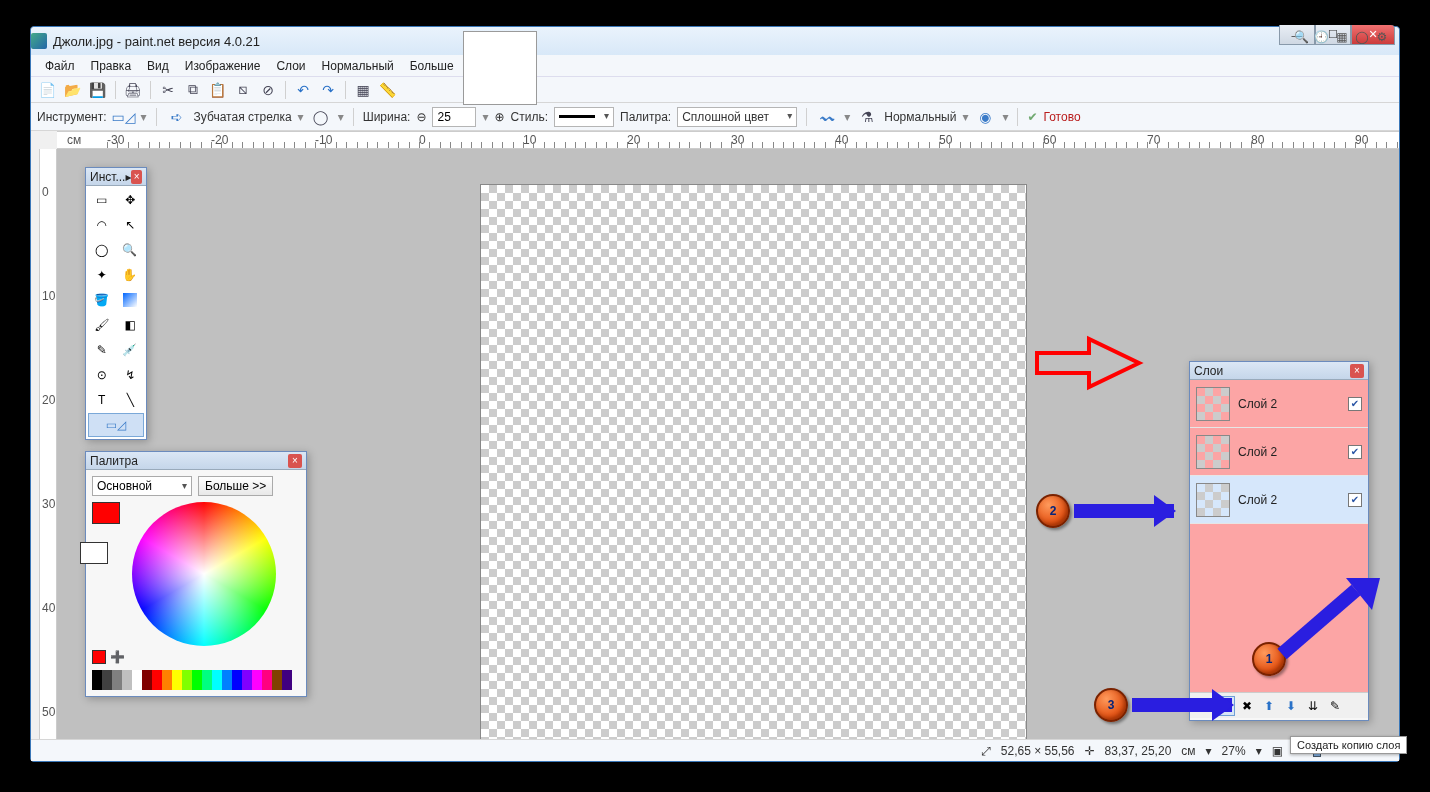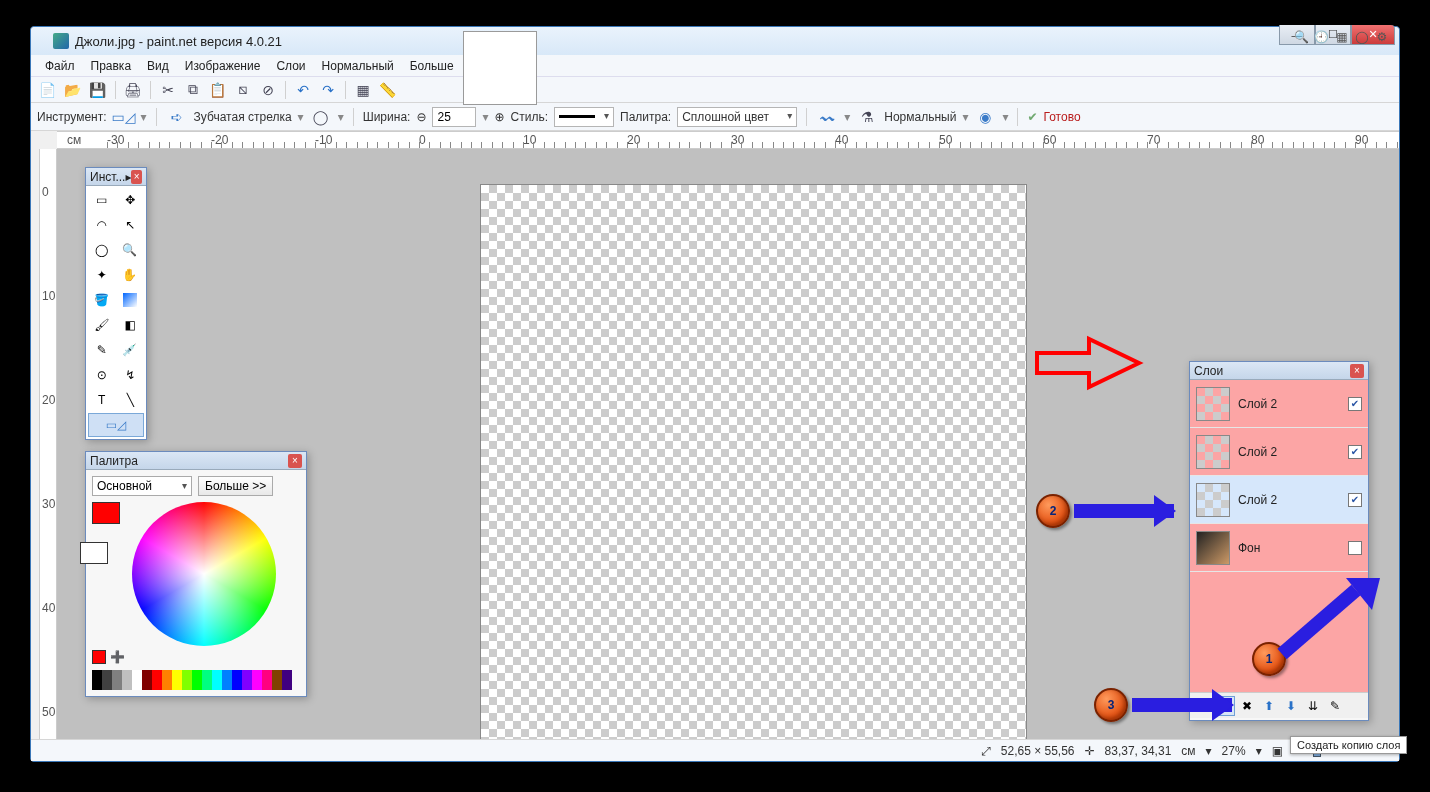--- a/index.html
+++ b/index.html
@@ -1,18 +1,18 @@
 <!DOCTYPE html>
 <html><head>
 <meta charset="utf-8">
 <style>
 *{box-sizing:border-box;margin:0;padding:0;font-family:"Segoe UI",Tahoma,sans-serif;font-size:12px;user-select:none}
 body{background:#000;width:1430px;height:792px;position:relative;overflow:hidden}
 .window{position:absolute;top:26px;left:30px;width:1370px;height:736px;background:#f0f0f0;border:1px solid #3a77b8;border-radius:4px;box-shadow:0 0 0 1px rgba(0,0,0,.3)}
-.titlebar{height:28px;background:linear-gradient(#eaf3fc,#d8e8f8);display:flex;align-items:center;padding:0 22px;border-top-left-radius:4px;border-top-right-radius:4px}
+.titlebar{height:28px;background:linear-gradient(#eaf3fc,#d8e8f8);display:flex;align-items:center;padding:0 0;border-top-left-radius:4px;border-top-right-radius:4px}
 .titlebar-icon{width:16px;height:16px;background:linear-gradient(135deg,#4a8,#26a);border-radius:2px;flex:0 0 16px}
 .titlebar-text{margin-left:6px;font-size:13px;color:#222;white-space:nowrap}
 .win-controls{position:absolute;top:-2px;right:4px;display:flex;gap:0}
 .win-btn{width:36px;height:20px;display:flex;align-items:center;justify-content:center;font-size:11px;color:#333;border:1px solid #8899aa;border-top:none;background:linear-gradient(#e9eef5,#cfd8e3)}
 .win-btn.close{background:linear-gradient(#f07171,#cc3b3b);color:#fff;width:44px;border-top-right-radius:4px}
 .menubar{height:22px;background:#f4f7fb;display:flex;align-items:center;padding:0 6px;border-bottom:1px solid #dde}
 .menu-item{padding:2px 8px;font-size:12px;color:#222}
 .util-row{position:absolute;top:1px;right:8px;display:flex;gap:2px}
 .util-btn{width:18px;height:18px;display:flex;align-items:center;justify-content:center;color:#555;border-radius:2px}
 .toolbar{height:26px;background:#f4f7fb;border-bottom:1px solid #d6d6d6;display:flex;align-items:center;padding:0 6px;gap:3px}
@@ -474,43 +474,38 @@
         <div class="layer-row">
           <div class="layer-thumb checker"></div>
           <div class="layer-name">Слой 2</div>
           <div class="layer-chk">✔</div>
         </div>
         <div class="layer-row selected">
           <div class="layer-thumb checker"></div>
           <div class="layer-name">Слой 2</div>
           <div class="layer-chk">✔</div>
         </div>
-        <div class="layer-row">
-          <div class="layer-thumb " style="background: linear-gradient(135deg, rgb(34, 34, 34), rgb(204, 153, 102));"></div>
-          <div class="layer-name">Фон</div>
-          <div class="layer-chk"></div>
-        </div>
       </div>
     <div class="layers-foot">
       <div class="lf-btn">▫</div>
       <div class="lf-btn active">⧉</div>
       <div class="lf-btn">✖</div>
       <div class="lf-btn" style="color:#2a72c8">⬆</div>
       <div class="lf-btn" style="color:#2a72c8">⬇</div>
       <div class="lf-btn">⇊</div>
       <div class="lf-btn">✎</div>
     </div>
   </div>
 
   <div class="statusbar">
     <div class="sb-right">
       <span>⤢</span>
       <span>52,65 × 55,56</span>
       <span>✛</span>
-      <span>83,37, 34,31</span>
+      <span>83,37, 25,20</span>
       <span>см</span>
       <span>▾</span>
       <span>27%</span>
       <span>▾</span>
       <span>▣</span>
       <div style="width:100px;height:6px;background:#ddd;position:relative">
           <div style="position:absolute;left:20px;top:-3px;width:8px;height:12px;background:#7aa8d8;border:1px solid #456"></div>
         </div>
     </div>
   </div>

